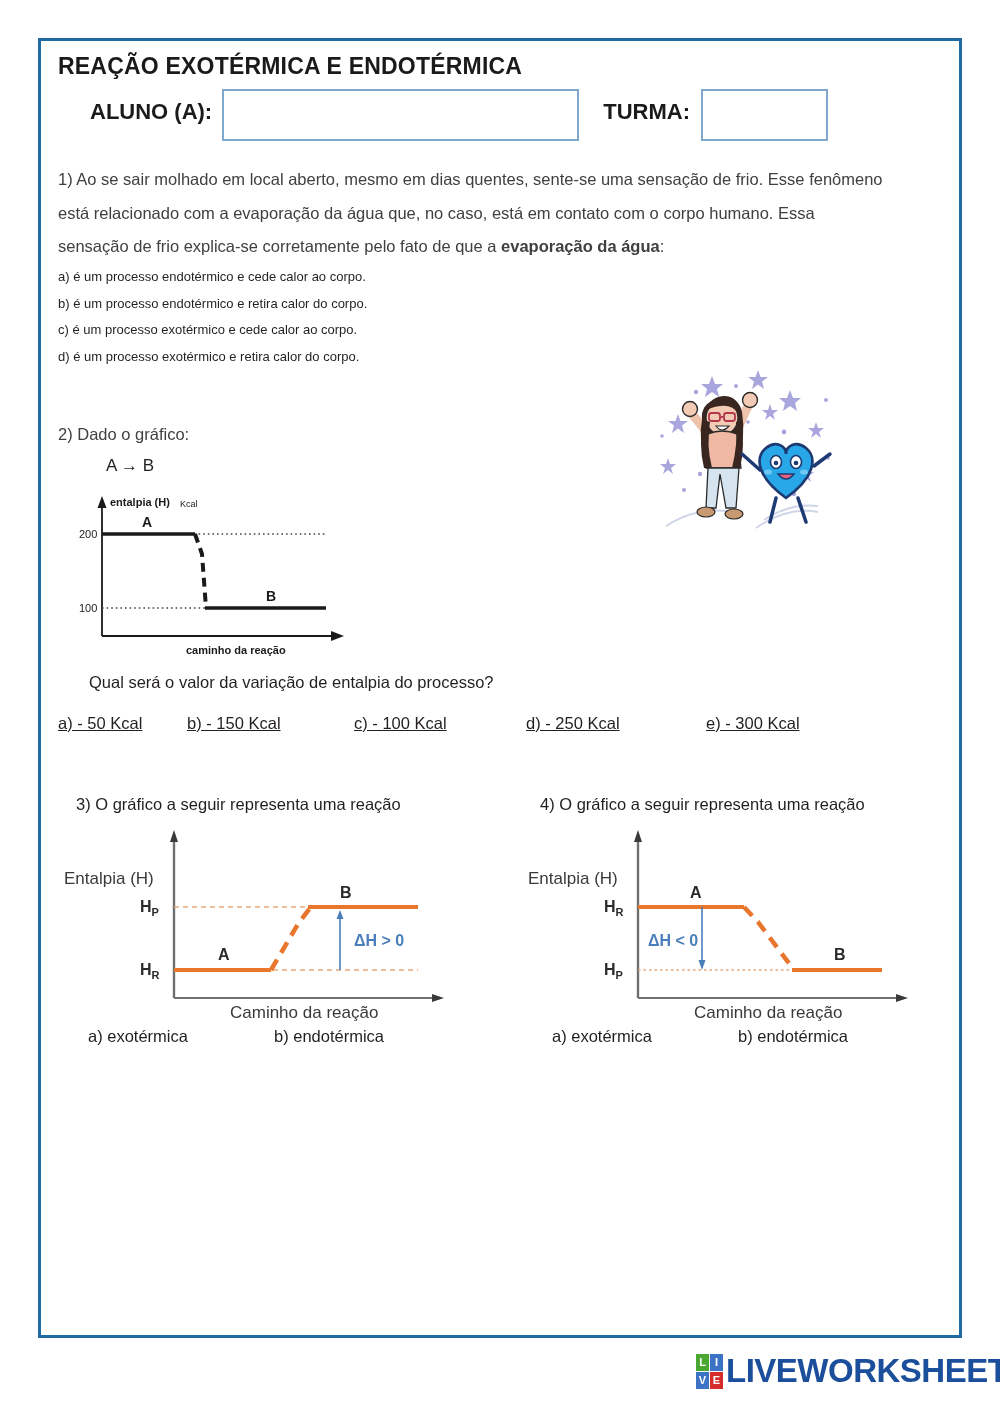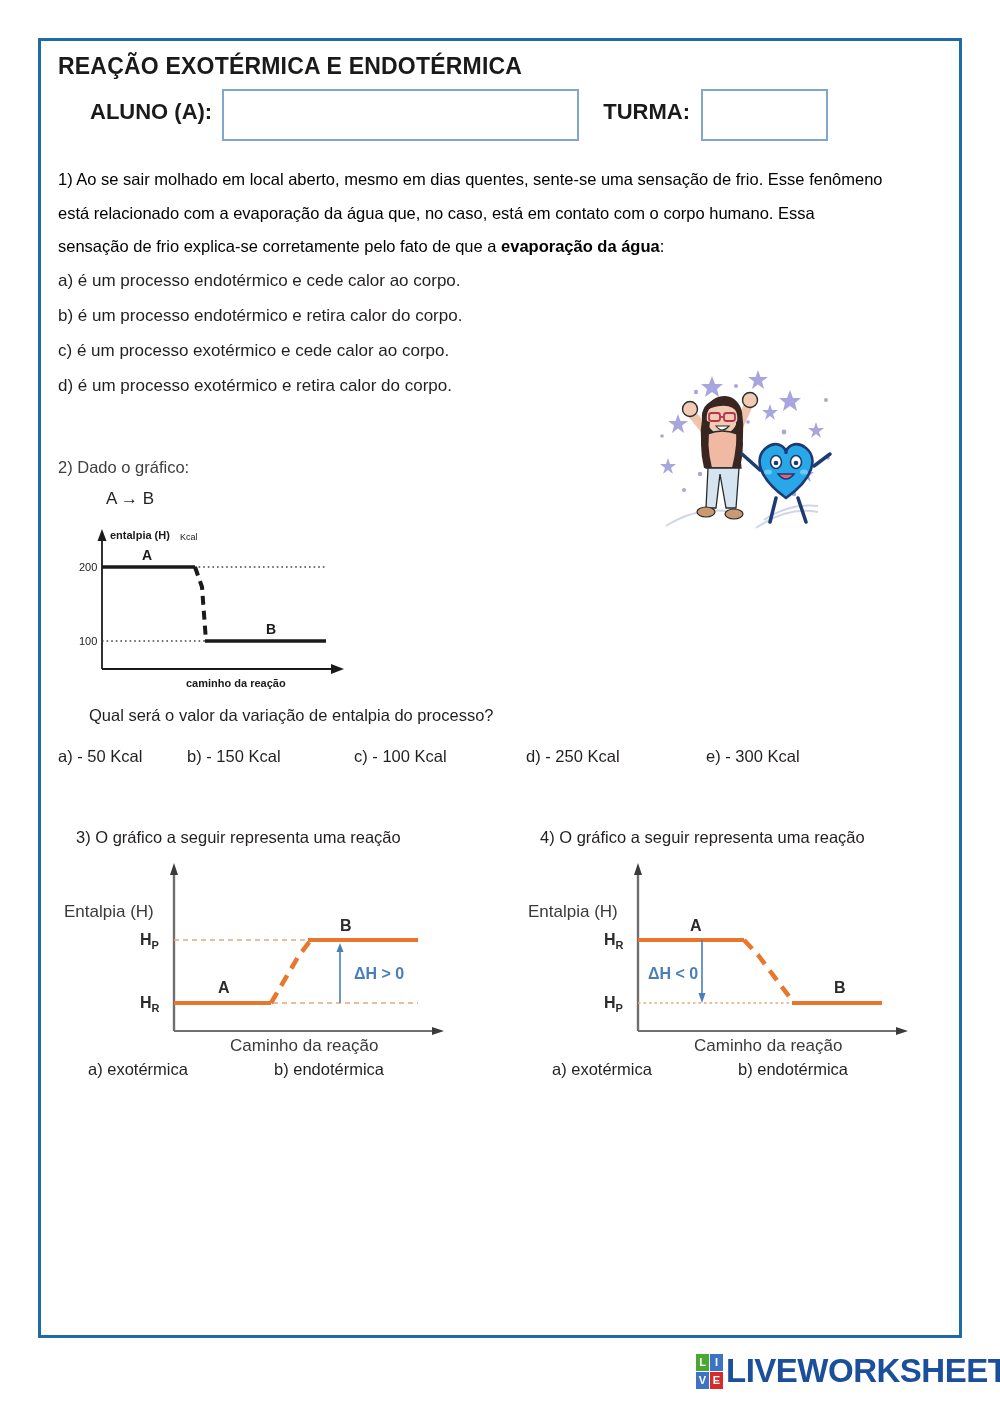--- a/index.html
+++ b/index.html
@@ -78,26 +78,26 @@
     height: 52px;
     margin-left: 11px;
   }
   .turma-label { margin-left: 24px; }
 
   
   .q-block { margin-top: 22px; }
   .q-para {
     font-size: 16.5px;
     line-height: 2.05;
-    color: #000000;
+    color: #404040;
     max-width: 828px;
   }
   .q-para b { font-weight: bold; }
   .opt-line {
-    font-size: 17px;
+    font-size: 13px;
     line-height: 2.05;
     color: #231f20;
   }
 
   
   .bitmoji {
     position: absolute;
     left: 640px;
     top: 362px;
     width: 200px;
@@ -124,21 +124,21 @@
     margin-top: 10px;
     color: #231f20;
     margin-left: 31px;
   }
   .q2-options {
     display: flex;
     font-size: 16.5px;
     margin-top: 22px;
     color: #231f20;
   }
-  .q2-options span { display: inline-block; }
+  .q2-options span { display: inline-block; text-decoration: underline; }
 
   
   .q34-row {
     display: flex;
     margin-top: 62px;
     gap: 44px;
   }
   .q34-col { width: 442px; position: relative; }
   .q34-col.right { margin-left: 0px; }
   .q34-title {

